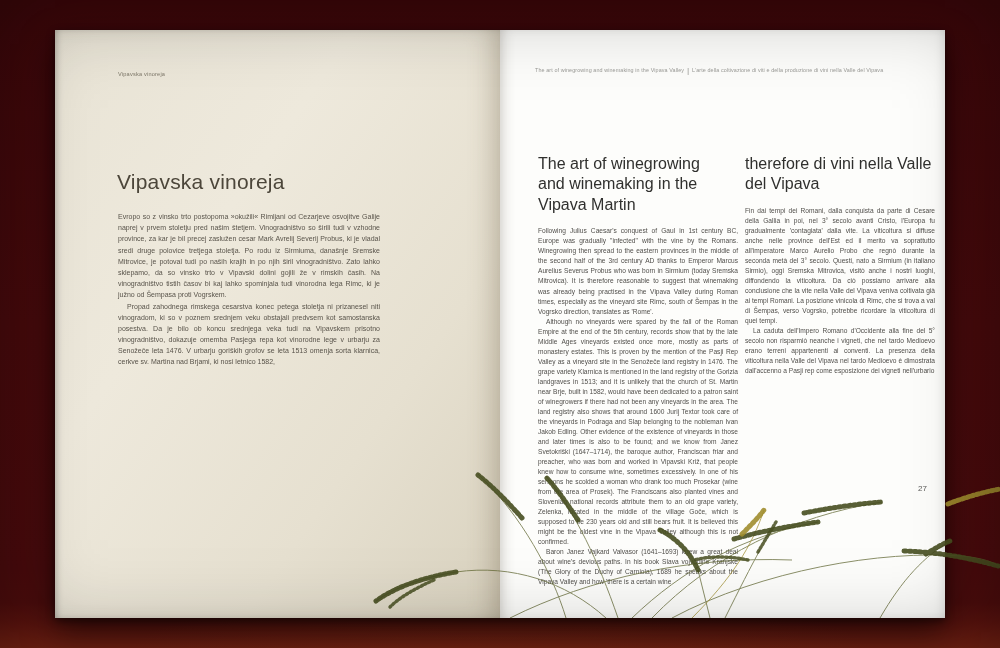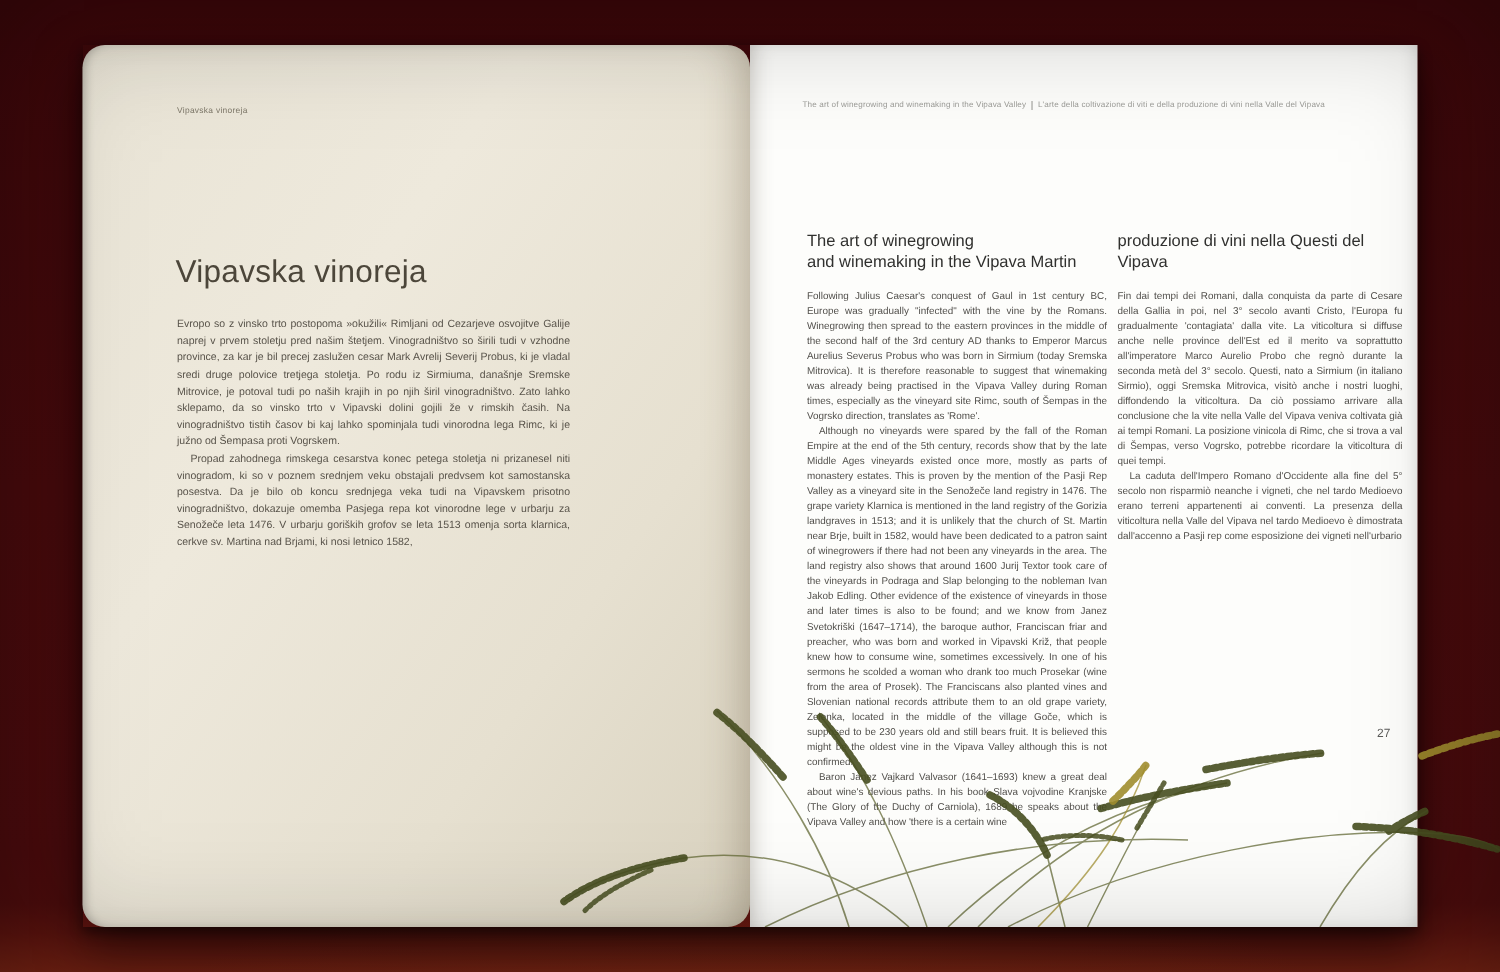--- a/index.html
+++ b/index.html
@@ -9,21 +9,21 @@
   .bg-glow{position:absolute;inset:0;pointer-events:none;
     background:radial-gradient(ellipse 620px 170px at 50% 106%,rgba(150,55,25,.40),rgba(150,55,25,0) 65%);}
   .vignette{position:absolute;inset:0;pointer-events:none;box-shadow:inset 0 0 90px rgba(0,0,0,.35);}
 
   .book{position:absolute;left:55px;top:30px;width:890px;height:588px;
     box-shadow:0 14px 30px rgba(0,0,0,.55),0 3px 8px rgba(0,0,0,.45);}
 
   .page{position:absolute;top:0;height:588px;}
   .page-left{left:0;width:445px;
     background:linear-gradient(125deg,#e9e4d6 0%,#eee9dc 35%,#e6e0d0 70%,#d9d2bf 100%);
-    box-shadow:inset 4px 0 7px -3px rgba(0,0,0,.28), inset -20px 0 26px -14px rgba(95,80,55,.33);border-radius:15px;}
+    box-shadow:inset 4px 0 7px -3px rgba(0,0,0,.28), inset -20px 0 26px -14px rgba(95,80,55,.33);}
   .page-right{left:445px;width:445px;background:#fdfdfb;
     box-shadow:inset 9px 0 14px -8px rgba(70,60,45,.30), inset -7px 0 12px -7px rgba(0,0,0,.14);}
 
   
   .lp-running{position:absolute;left:63px;top:41px;font-size:5.6px;letter-spacing:.2px;color:#7d7768;}
   .lp-title{position:absolute;left:62px;top:126px;font-size:21px;font-weight:400;
     color:#4c463a;letter-spacing:.2px;}
   .lp-body{position:absolute;left:63px;top:181px;width:262px;
     font-size:7px;line-height:1.6;color:#58534a;text-align:justify;}
   .lp-body p{margin:0;}
@@ -31,21 +31,21 @@
 
   
   .rp-running{position:absolute;top:37px;left:35px;width:322px;text-align:right;
     font-size:5.4px;color:#9b9b97;letter-spacing:.1px;white-space:nowrap;}
   .rp-running .divider{color:#7e7e7a;margin:0 3px;font-size:6.5px;vertical-align:-1px;}
 
   .columns{position:absolute;left:38px;top:124px;display:flex;gap:7px;}
   .col{display:block;}
   .col-en{width:200px;}
   .col-it{width:190px;}
-  .col h2{margin:0 0 11px 0;font-size:11px;font-weight:400;color:#30302e;line-height:1.28;}
+  .col h2{margin:0 0 11px 0;font-size:16px;font-weight:400;color:#30302e;line-height:1.28;}
   .col h2 span{display:block;}
   .col .body{font-size:6.6px;line-height:1.52;color:#514f4b;text-align:justify;}
   .col .body p{margin:0;}
   .col .body p + p{text-indent:8px;}
 
   .page-number{position:absolute;left:418px;top:454px;width:20px;text-align:left;
     font-size:8px;color:#5a5a58;}
 
   
   .grass{position:absolute;left:360px;top:460px;width:640px;height:158px;pointer-events:none;}
@@ -81,21 +81,21 @@
           <span>and winemaking in the Vipava Martin</span>
         </h2>
         <div class="body">
           <p>Following Julius Caesar's conquest of Gaul in 1st century BC, Europe was gradually "infected" with the vine by the Romans. Winegrowing then spread to the eastern provinces in the middle of the second half of the 3rd century AD thanks to Emperor Marcus Aurelius Severus Probus who was born in Sirmium (today Sremska Mitrovica). It is therefore reasonable to suggest that winemaking was already being practised in the Vipava Valley during Roman times, especially as the vineyard site Rimc, south of Šempas in the Vogrsko direction, translates as 'Rome'.</p>
           <p>Although no vineyards were spared by the fall of the Roman Empire at the end of the 5th century, records show that by the late Middle Ages vineyards existed once more, mostly as parts of monastery estates. This is proven by the mention of the Pasji Rep Valley as a vineyard site in the Senožeče land registry in 1476. The grape variety Klarnica is mentioned in the land registry of the Gorizia landgraves in 1513; and it is unlikely that the church of St. Martin near Brje, built in 1582, would have been dedicated to a patron saint of winegrowers if there had not been any vineyards in the area. The land registry also shows that around 1600 Jurij Textor took care of the vineyards in Podraga and Slap belonging to the nobleman Ivan Jakob Edling. Other evidence of the existence of vineyards in those and later times is also to be found; and we know from Janez Svetokriški (1647–1714), the baroque author, Franciscan friar and preacher, who was born and worked in Vipavski Križ, that people knew how to consume wine, sometimes excessively. In one of his sermons he scolded a woman who drank too much Prosekar (wine from the area of Prosek). The Franciscans also planted vines and Slovenian national records attribute them to an old grape variety, Zelenka, located in the middle of the village Goče, which is supposed to be 230 years old and still bears fruit. It is believed this might be the oldest vine in the Vipava Valley although this is not confirmed.</p>
           <p>Baron Janez Vajkard Valvasor (1641–1693) knew a great deal about wine's devious paths. In his book Slava vojvodine Kranjske (The Glory of the Duchy of Carniola), 1689 he speaks about the Vipava Valley and how 'there is a certain wine</p>
         </div>
       </div>
       <div class="col col-it">
         <h2>
-          <span>produzione di vini nella Questi del Vipava</span>
+          <span>therefore di vini nella Valle del Vipava</span>
         </h2>
         <div class="body">
           <p>Fin dai tempi dei Romani, dalla conquista da parte di Cesare della Gallia in poi, nel 3° secolo avanti Cristo, l'Europa fu gradualmente 'contagiata' dalla vite. La viticoltura si diffuse anche nelle province dell'Est ed il merito va soprattutto all'imperatore Marco Aurelio Probo che regnò durante la seconda metà del 3° secolo. Questi, nato a Sirmium (in italiano Sirmio), oggi Sremska Mitrovica, visitò anche i nostri luoghi, diffondendo la viticoltura. Da ciò possiamo arrivare alla conclusione che la vite nella Valle del Vipava veniva coltivata già ai tempi Romani. La posizione vinicola di Rimc, che si trova a val di Šempas, verso Vogrsko, potrebbe ricordare la viticoltura di quei tempi.</p>
           <p>La caduta dell'Impero Romano d'Occidente alla fine del 5° secolo non risparmiò neanche i vigneti, che nel tardo Medioevo erano terreni appartenenti ai conventi. La presenza della viticoltura nella Valle del Vipava nel tardo Medioevo è dimostrata dall'accenno a Pasji rep come esposizione dei vigneti nell'urbario</p>
         </div>
       </div>
     </div>
 
     <div class="page-number">27</div>
   </div>

